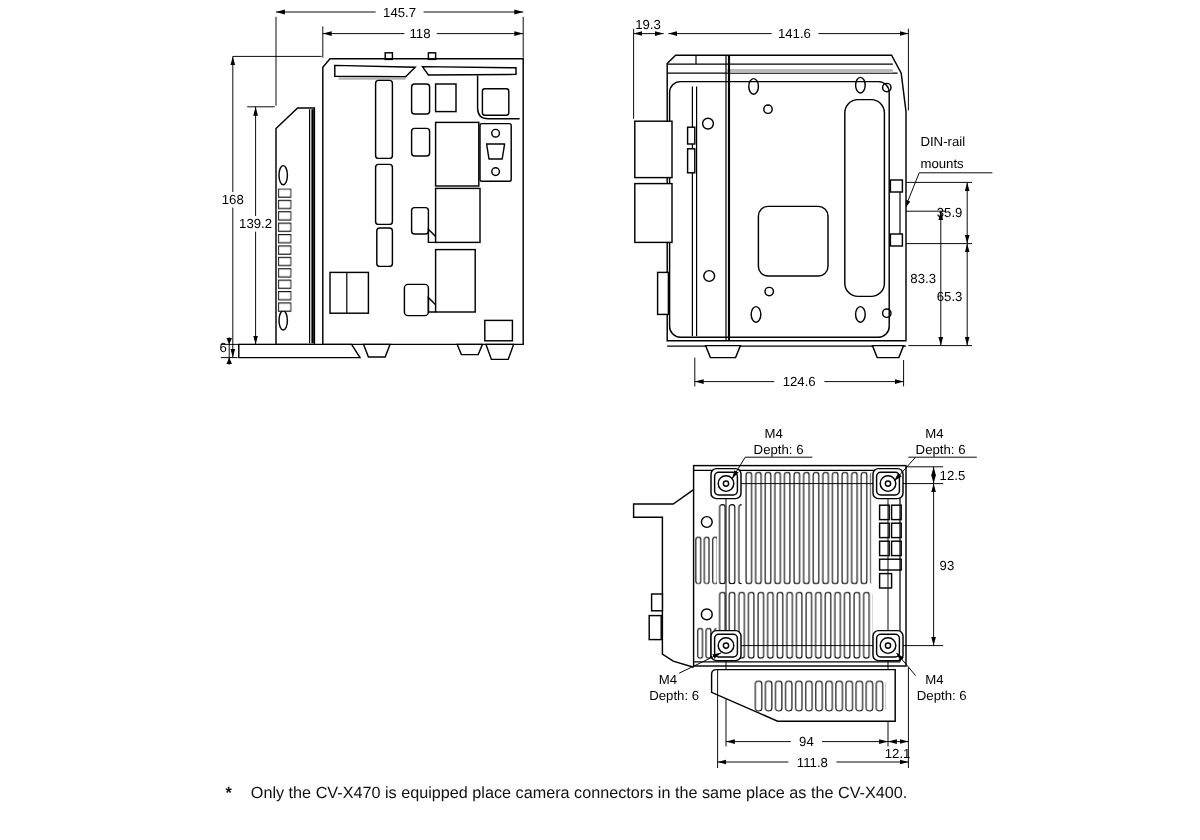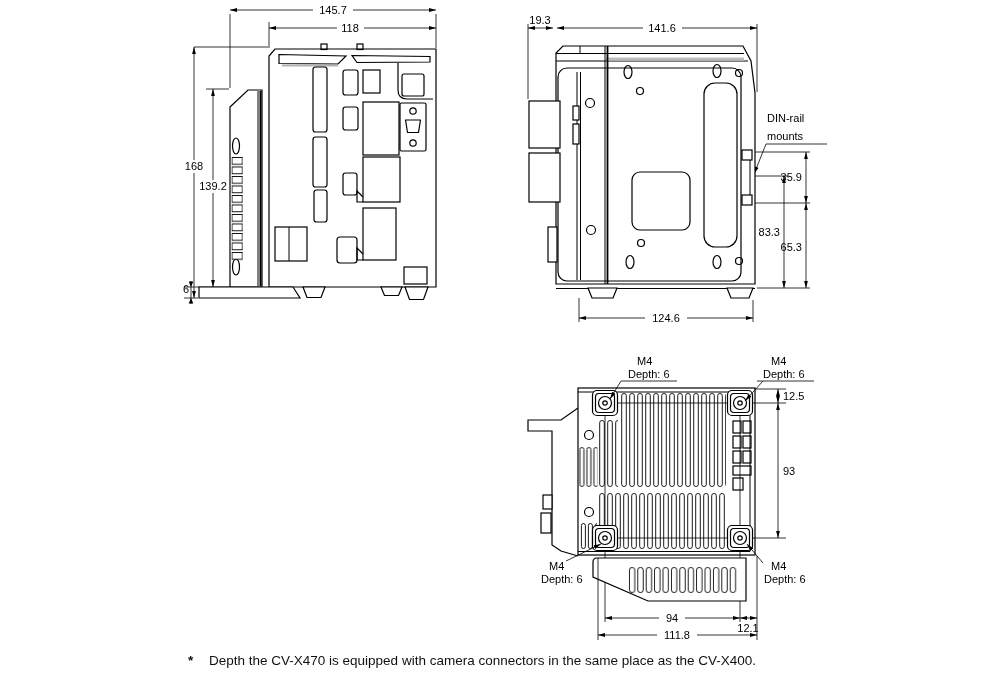--- a/index.html
+++ b/index.html
@@ -293,15 +293,15 @@
     </g>
     <g>
       <text x="771" y="570">M4</text>
       <text x="764" y="583">Depth: 6</text>
       <line class="thn" x1="763" y1="563" x2="747" y2="544" marker-end="url(#arr)"></line>
     </g>
   </g>
 </svg>
 
 <div class="footnote">
-  <span class="mark">*</span><span>Depth the CV-X470 is equipped with camera connectors in the same place as the CV-X400.</span>
+  <span class="mark">*</span><span>Only the CV-X470 is equipped place camera connectors in the same place as the CV-X400.</span>
 </div>
 </div>
 
 </body></html>

